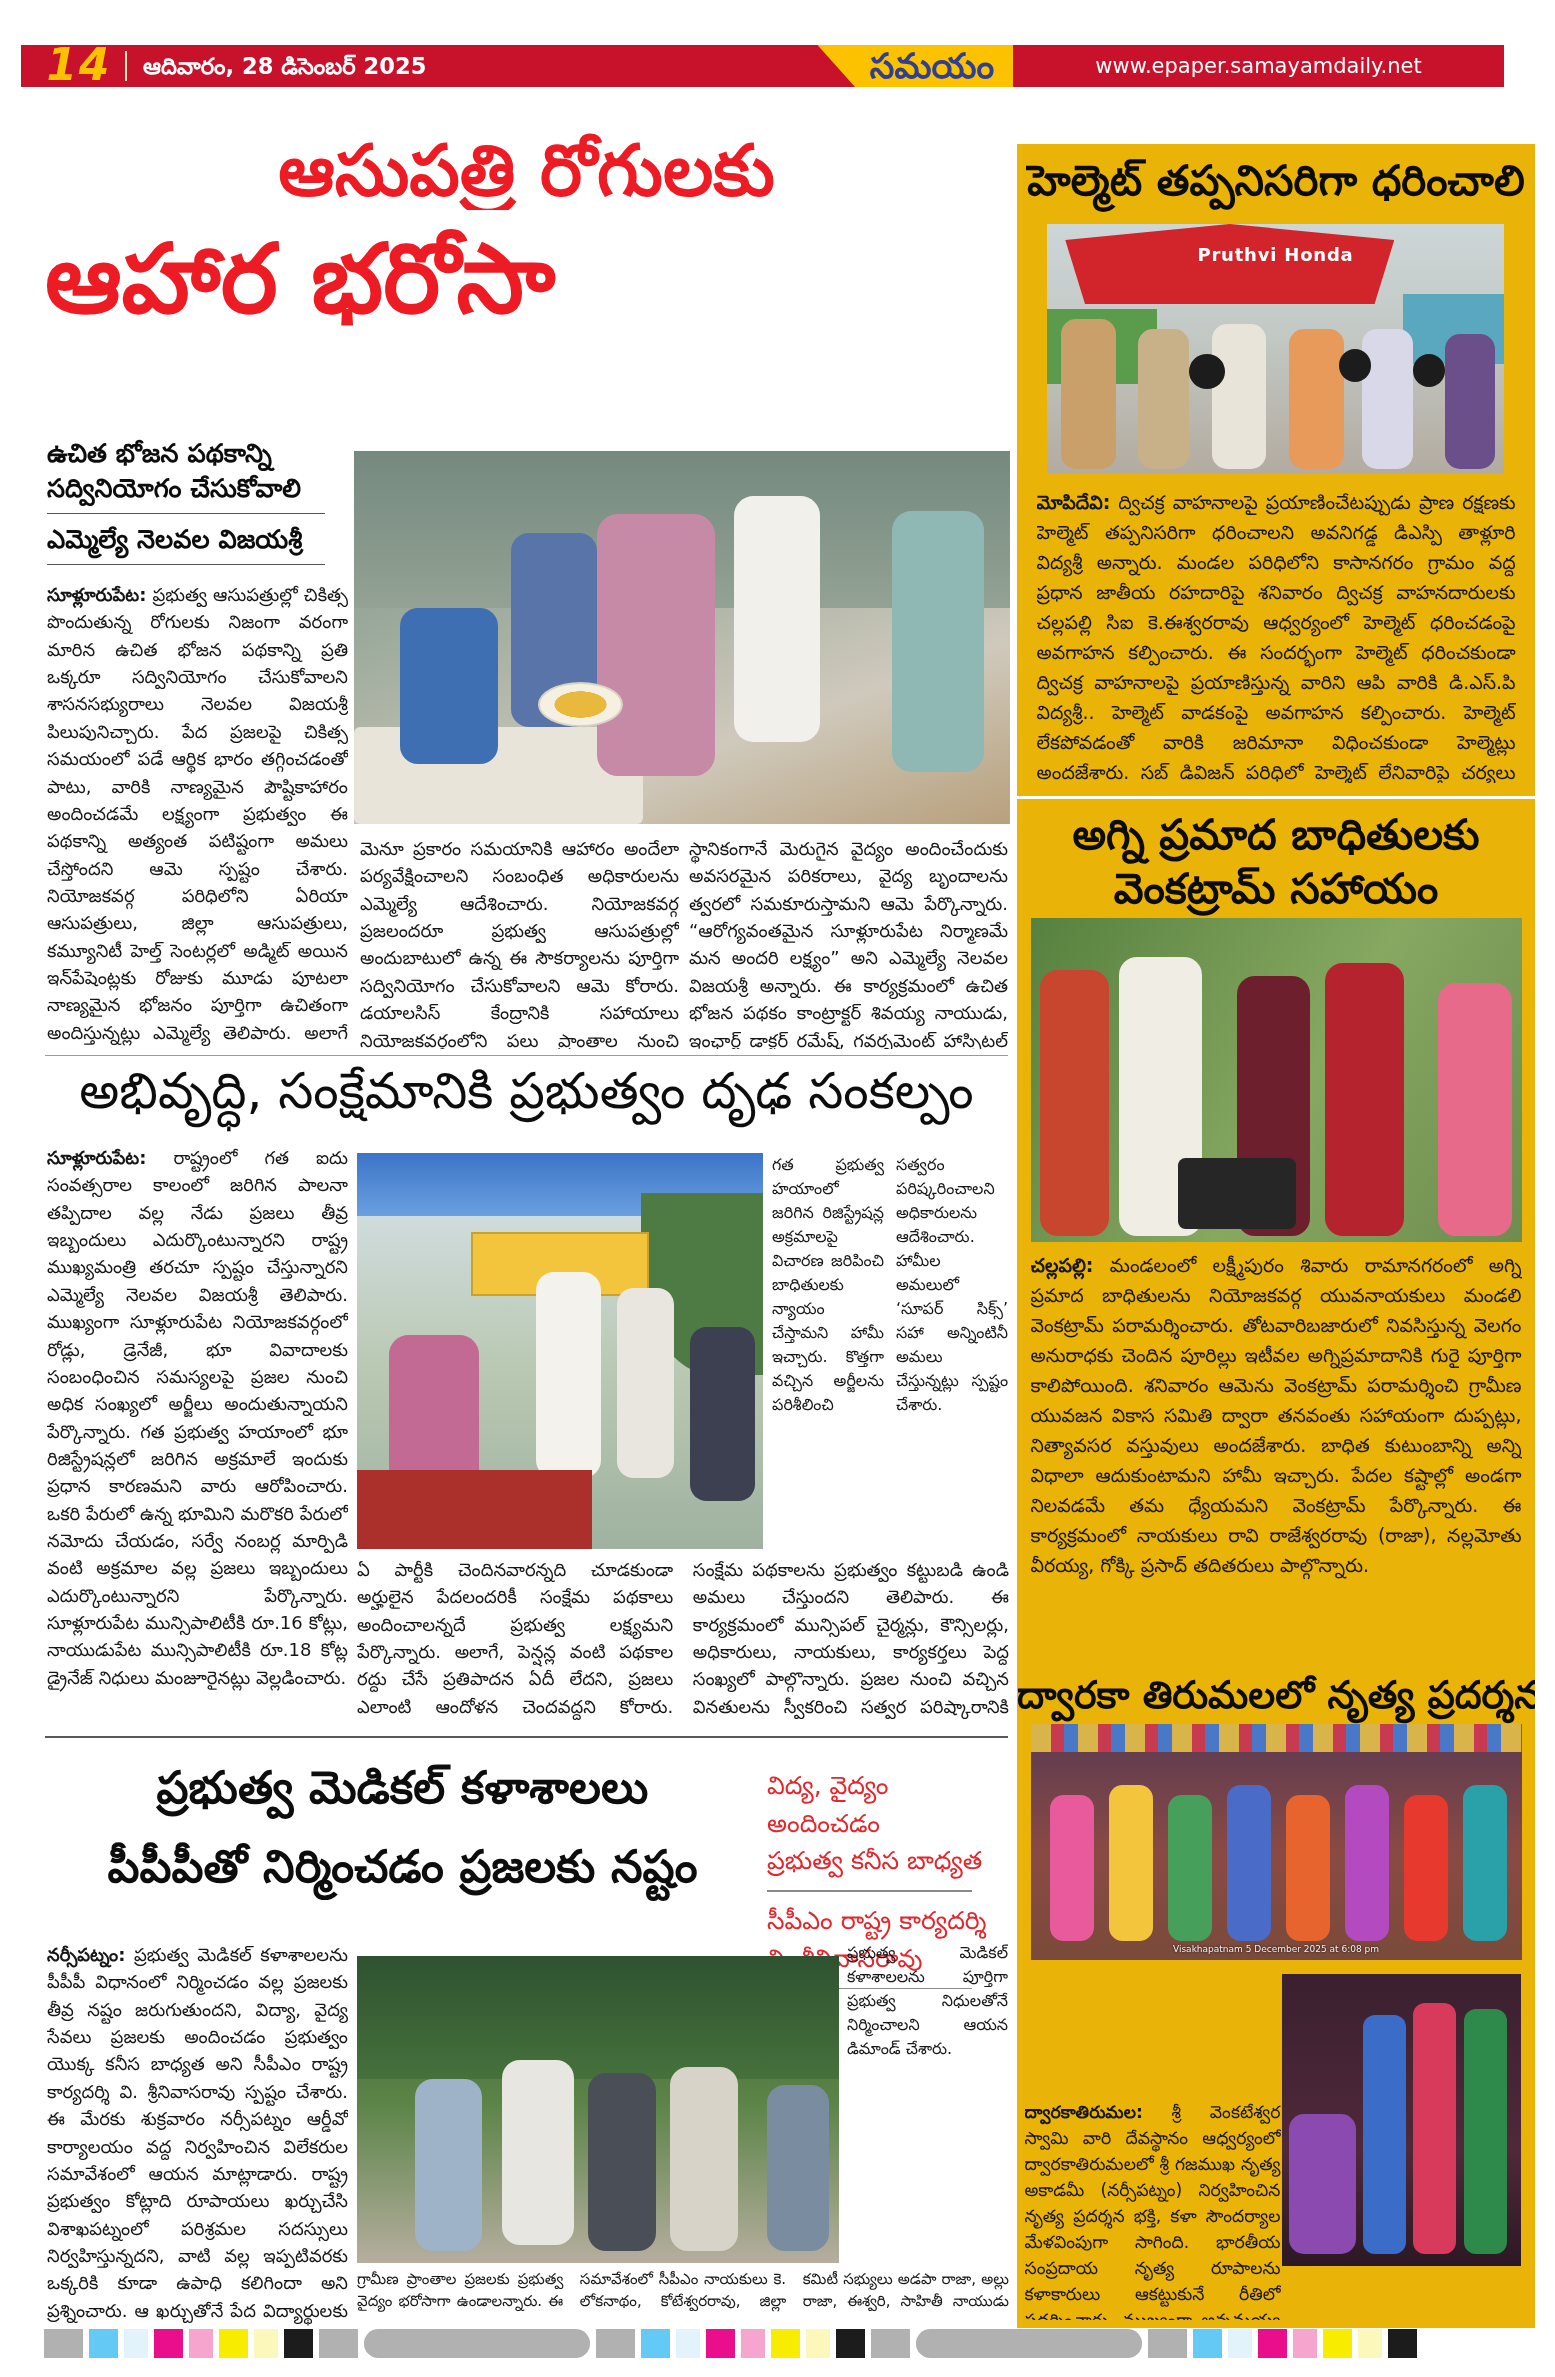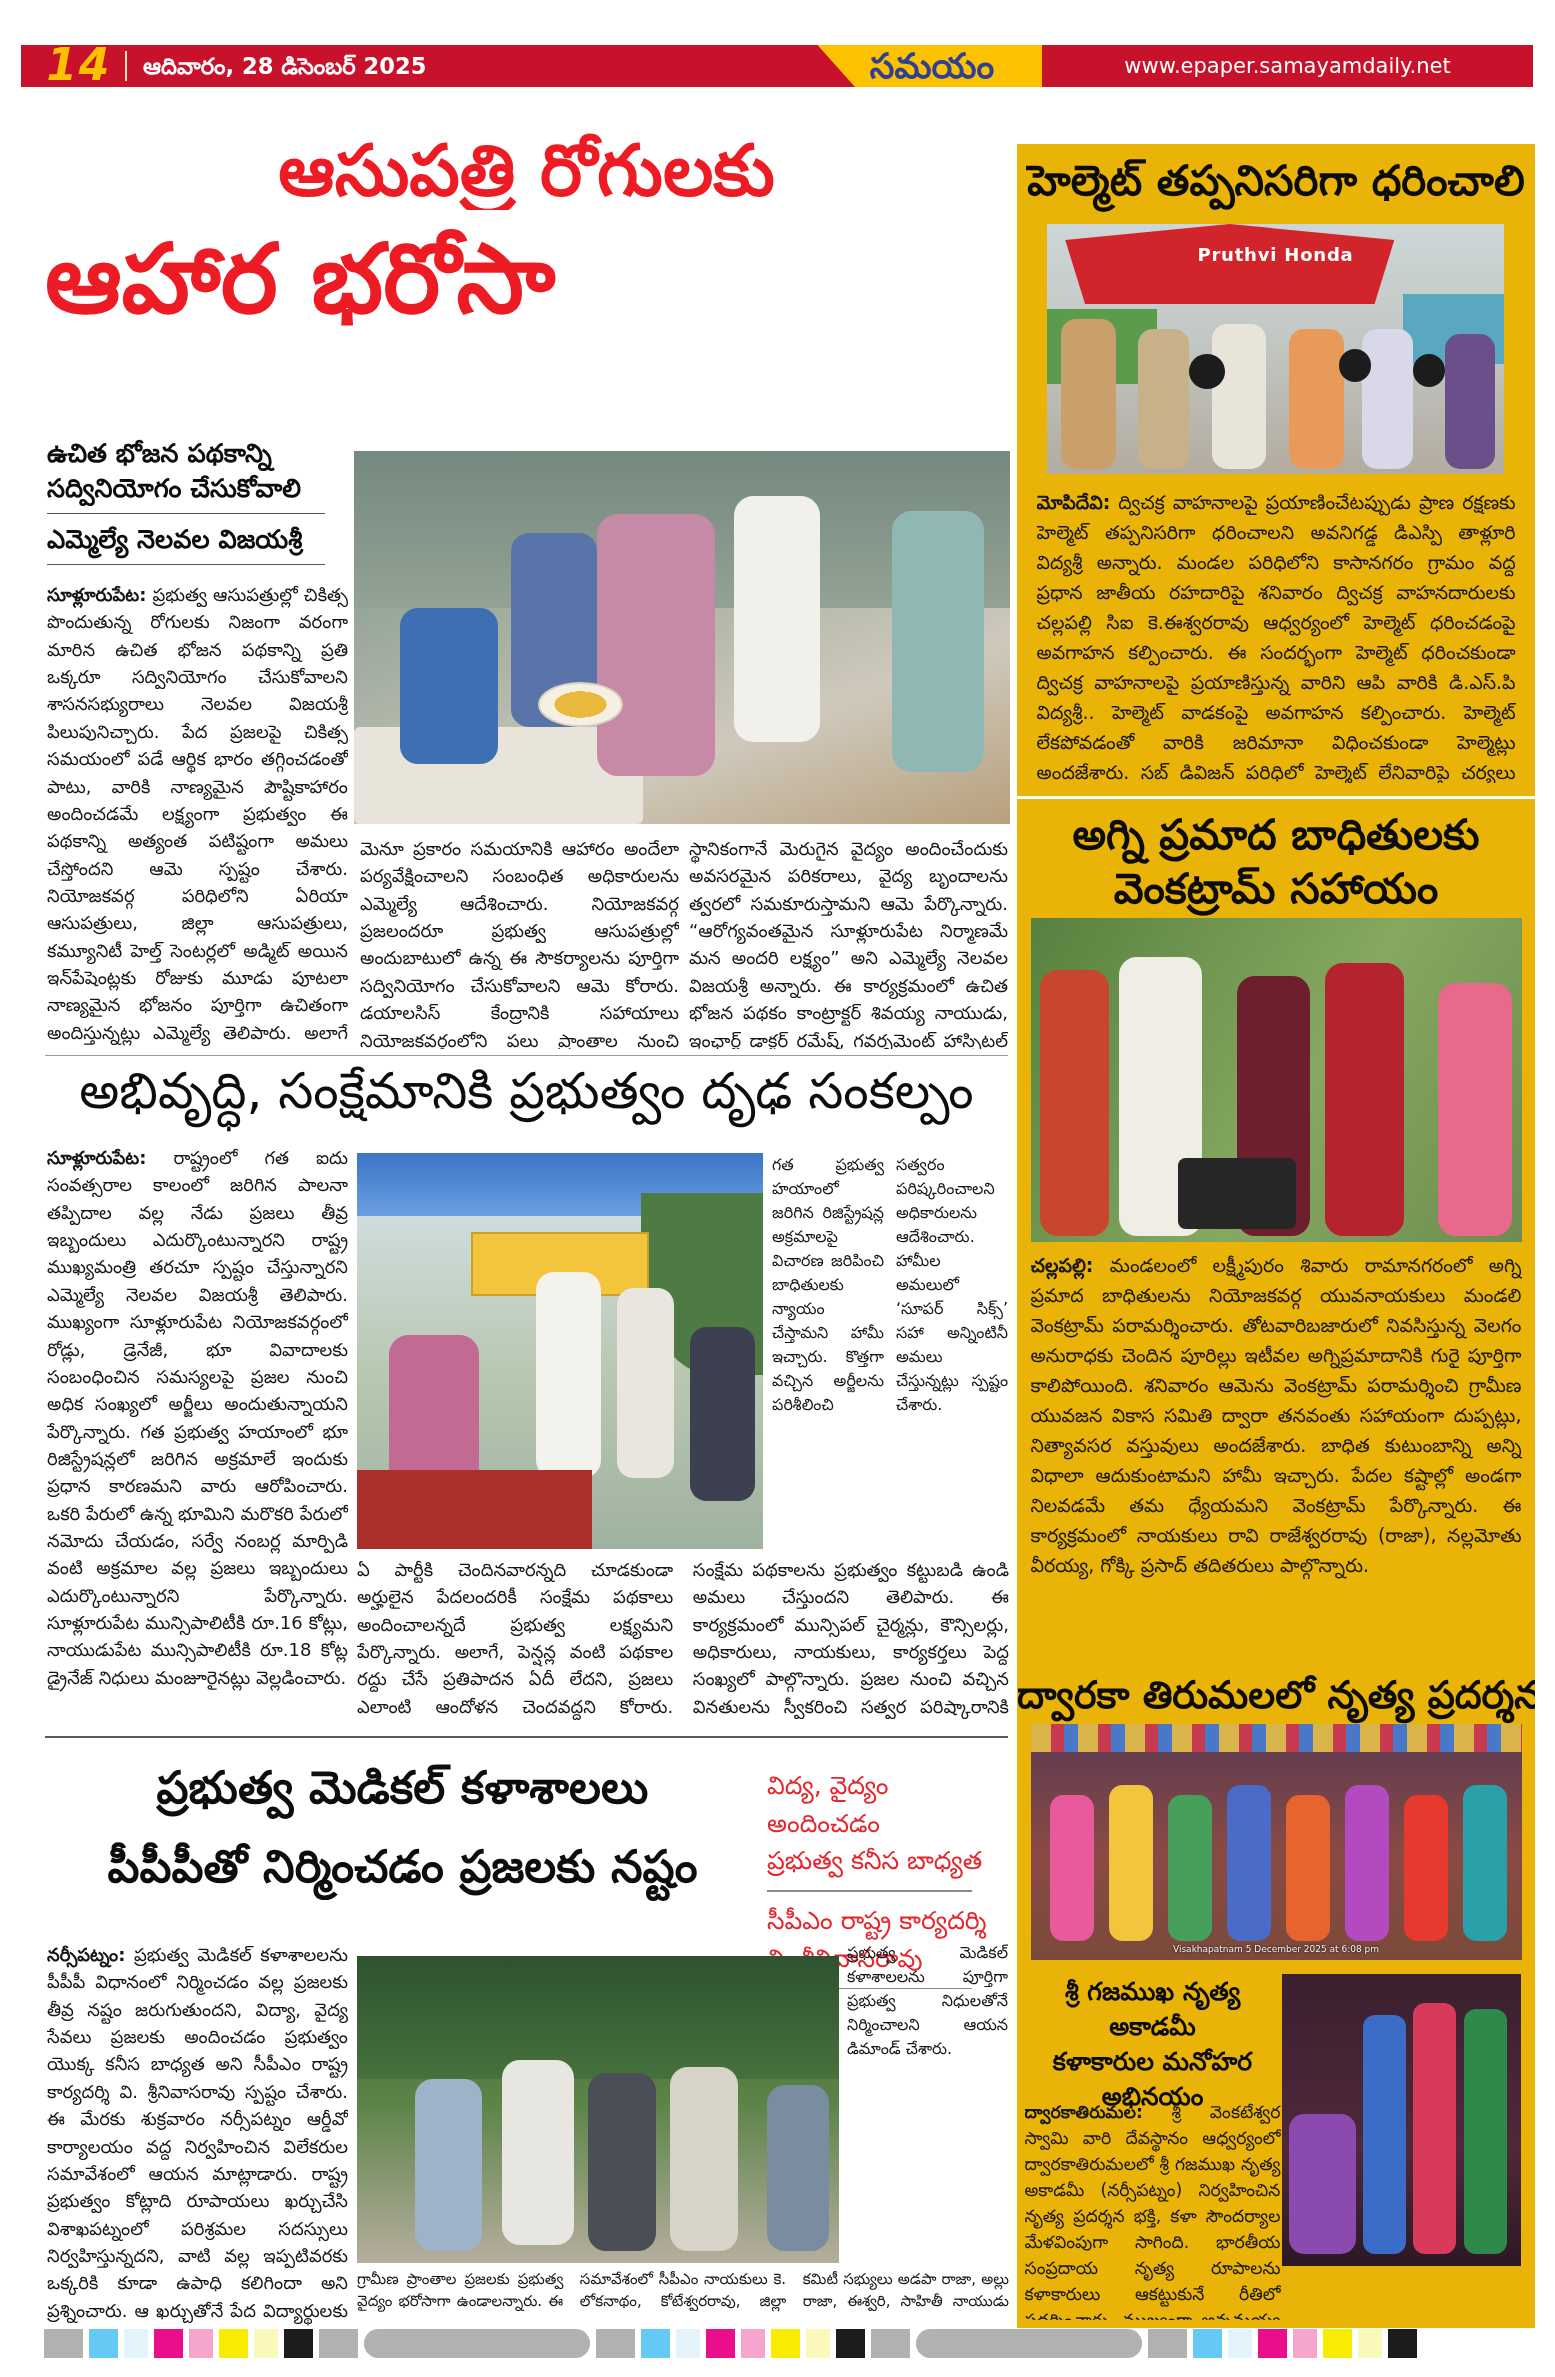--- a/index.html
+++ b/index.html
@@ -3,21 +3,21 @@
 <meta charset="utf-8">
 <style>
   *{margin:0;padding:0;box-sizing:border-box}
   html,body{background:#ffffff}
   body{width:1555px;height:2377px;position:relative;font-family:"DejaVu Sans","Liberation Sans",sans-serif;color:#161616}
   .abs{position:absolute}
   
   .hdr{left:21px;top:45px;width:1512px;height:42px}
   .hdr-yellow{left:782px;top:0;width:248px;height:42px;background:#fcc200}
   .hdr-red{left:0;top:0;width:834px;height:42px;background:#c8112b;clip-path:polygon(0 0,95.5% 0,100% 100%,0 100%)}
-  .hdr-web{left:1021px;top:0;width:491px;height:42px;background:#c8112b;color:#fff;font-size:21px;text-align:center;line-height:42px}
+  .hdr-web{left:992px;top:0;width:491px;height:42px;background:#c8112b;color:#fff;font-size:21px;text-align:center;line-height:42px}
   .hdr-num{left:25.6px;top:-6px;color:#fcc200;font-size:44px;font-weight:bold;font-style:italic;letter-spacing:1.5px}
   .hdr-sep{left:104px;top:6px;width:2.3px;height:30px;background:#f7e6b0}
   .hdr-date{left:122px;top:8.3px;color:#fff;font-size:22.6px;font-weight:bold}
   .hdr-logo{left:798px;top:0.8px;width:226px;text-align:center;color:#2f3f96;font-size:35px;font-weight:bold}
   
   .red-h1{left:45px;top:132px;width:963px;text-align:center;color:#ed1c24;font-size:71px;font-weight:bold;line-height:1.1;white-space:nowrap;overflow:hidden}
   .red-h2{left:45px;top:227px;width:963px;color:#ed1c24;font-size:96px;font-weight:800;line-height:1.1;white-space:nowrap;overflow:hidden}
   .sub{left:47px;top:436px;width:302px}
   .sub p{font-size:25.6px;font-weight:bold;line-height:1.35;color:#0d0d0d}
   .sub-rule{height:1.5px;background:#555;margin:7.5px 0;width:92%}
@@ -227,25 +227,20 @@
     <div class="shape" style="left:0;top:0;width:100%;height:12%;background:repeating-linear-gradient(90deg,#d8b44a 0 19.6px,#c83a50 19.6px 33px,#4a78c8 33px 47px)"></div>
     <div class="shape" style="left:4%;bottom:8%;width:9%;height:62%;background:#e85a9c;border-radius:13.5px"></div>
     <div class="shape" style="left:16%;bottom:8%;width:9%;height:66%;background:#f2c53d;border-radius:13.5px"></div>
     <div class="shape" style="left:28%;bottom:8%;width:9%;height:62%;background:#46a05c;border-radius:13.5px"></div>
     <div class="shape" style="left:40%;bottom:8%;width:9%;height:66%;background:#4a6cc8;border-radius:13.5px"></div>
     <div class="shape" style="left:52%;bottom:8%;width:9%;height:62%;background:#e8642e;border-radius:13.5px"></div>
     <div class="shape" style="left:64%;bottom:8%;width:9%;height:66%;background:#b44ac0;border-radius:13.5px"></div>
     <div class="shape" style="left:76%;bottom:8%;width:9%;height:62%;background:#e8392e;border-radius:13.5px"></div>
     <div class="shape" style="left:88%;bottom:8%;width:9%;height:66%;background:#2aa0a8;border-radius:13.5px"></div>
     <div class="pcap">Visakhapatnam  5 December 2025 at 6:08 pm</div>
-  </div>
-  <div class="pc-sub">
-    <div>శ్రీ గజముఖ నృత్య అకాడమీ</div>
-    <div>కళాకారుల మనోహర</div>
-    <div>అభినయం</div>
   </div>
   <div class="photo pc-photo2" style="background:linear-gradient(#3a2030 0%,#50283a 60%,#2c1824 100%)">
     <div class="shape" style="left:3%;bottom:4%;width:28%;height:48%;background:#8a4ab0;border-radius:15px"></div>
     <div class="shape" style="left:34%;bottom:4%;width:18%;height:82%;background:#3a6cc8;border-radius:12px"></div>
     <div class="shape" style="left:55%;bottom:4%;width:18%;height:86%;background:#d83a5c;border-radius:12px"></div>
     <div class="shape" style="left:76%;bottom:4%;width:18%;height:84%;background:#2e8a4a;border-radius:12px"></div>
   </div>
   <p class="pc-body">
     <span class="dl">ద్వారకాతిరుమల:</span>
     <span>శ్రీ వెంకటేశ్వర స్వామి వారి దేవస్థానం ఆధ్వర్యంలో ద్వారకాతిరుమలలో శ్రీ గజముఖ నృత్య అకాడమీ (నర్సీపట్నం) నిర్వహించిన నృత్య ప్రదర్శన భక్తి, కళా సౌందర్యాల మేళవింపుగా సాగింది. భారతీయ సంప్రదాయ నృత్య రూపాలను కళాకారులు ఆకట్టుకునే రీతిలో ప్రదర్శించారు. ముఖ్యంగా అన్నమయ్య కీర్తనలకు చేసిన అభినయం ప్రేక్షకులను మంత్రముగ్ధులను చేసింది. ఈ కార్యక్రమంలో దేవస్థానం అధికారులు, కళాభిమానులు పాల్గొని కళాకారులను అభినందించారు. ఈ నృత్య ప్రదర్శనను వీక్షించిన భక్తులు, కళా ప్రియులు తన్మయత్వం చెందారు.</span>

